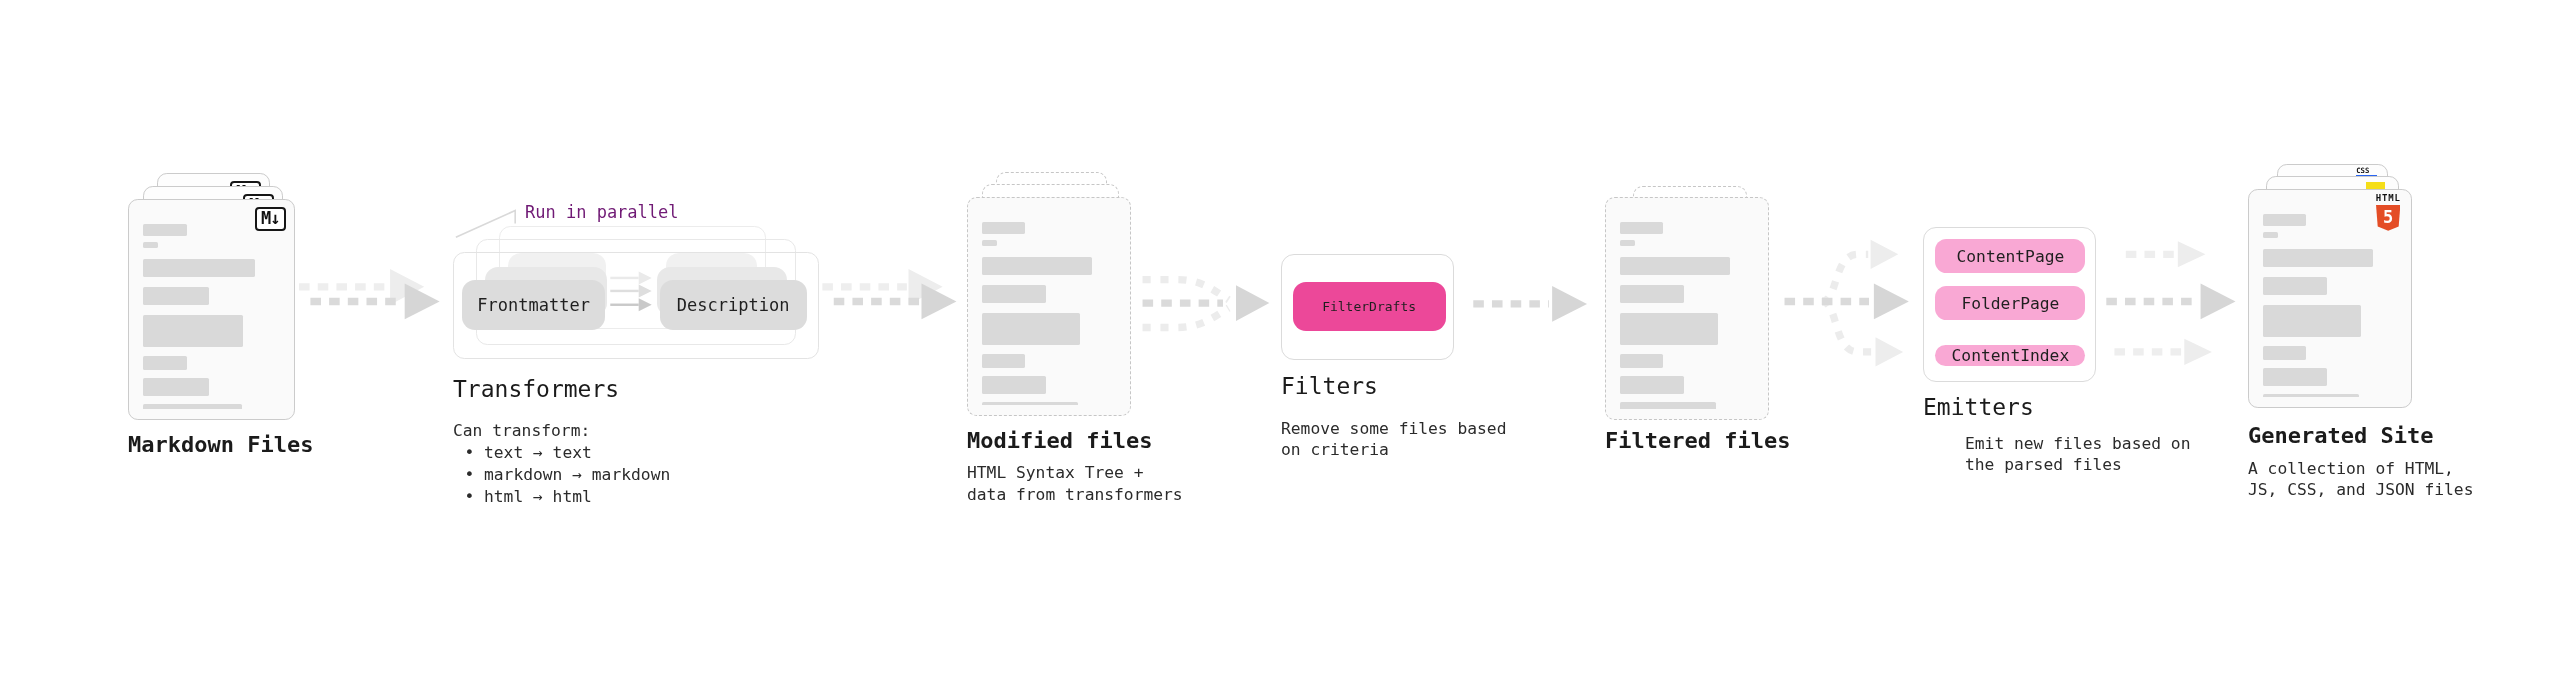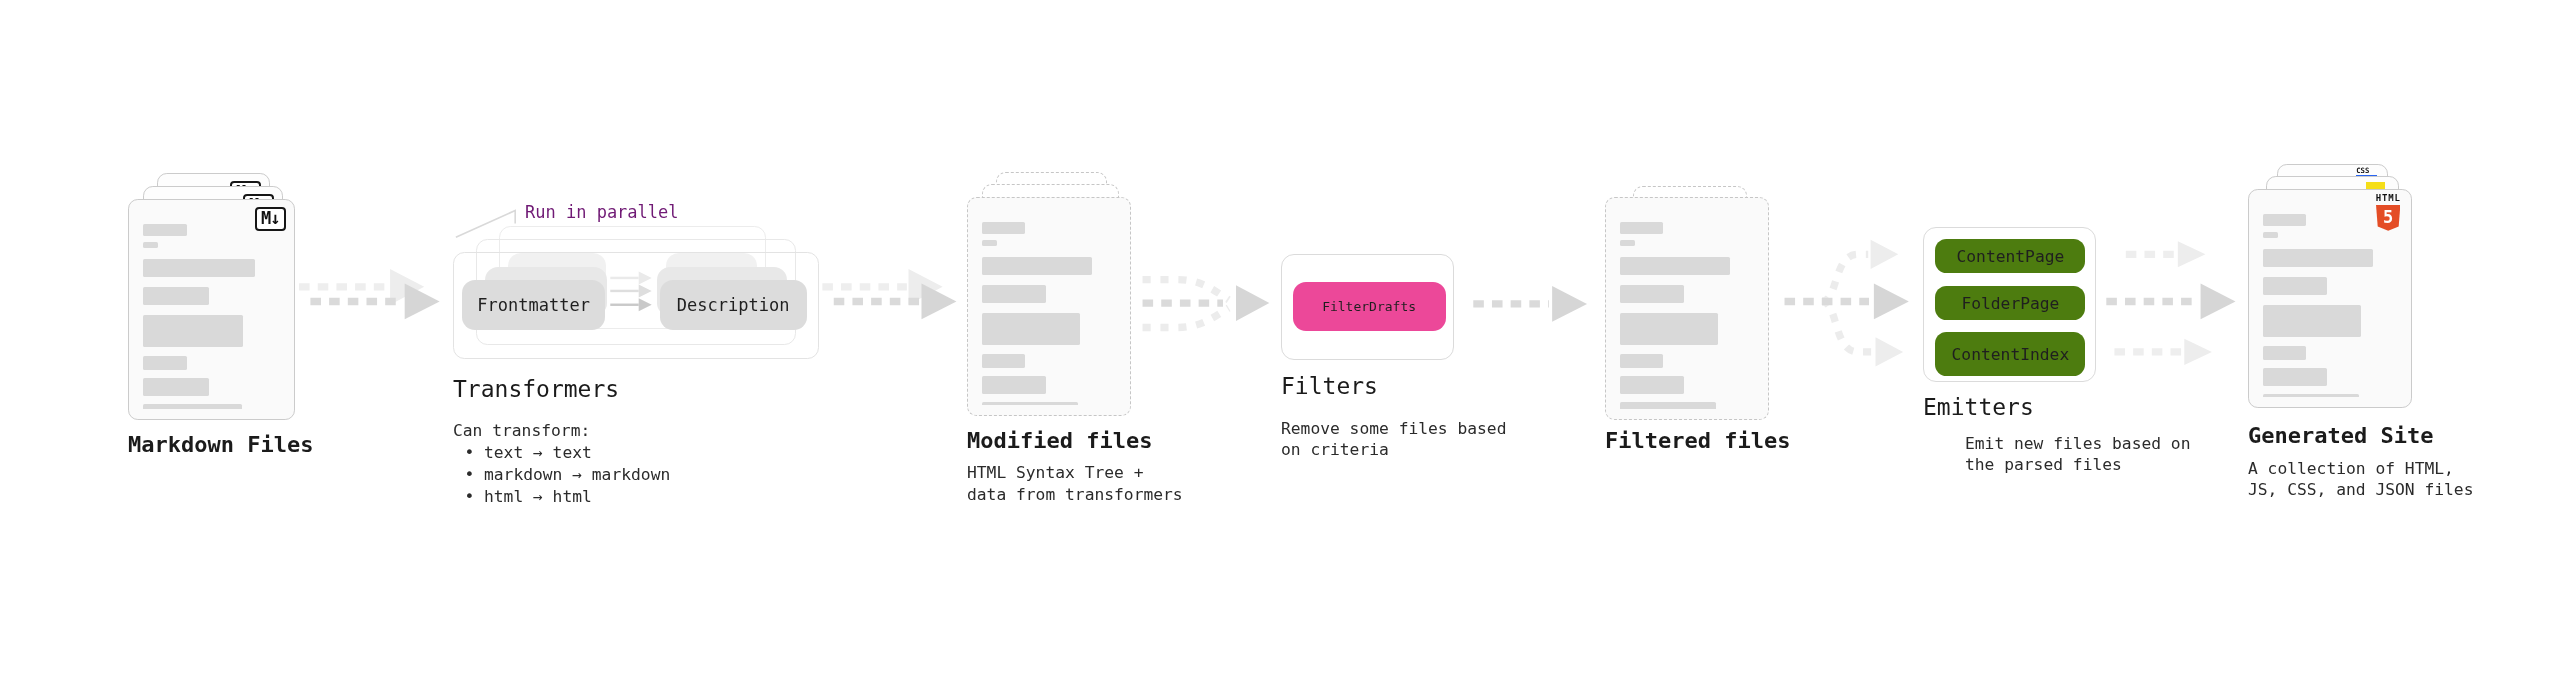--- a/index.html
+++ b/index.html
@@ -61,21 +61,21 @@
   .t-pill.ghost1{background:#e8e8e8;}
   .t-pill.main{background:#dcdcdc;}
 
   
   .panel{position:absolute;border:1.6px solid #dbdbdb;border-radius:13px;background:#ffffff;box-sizing:border-box;}
   .panel-pill{
     position:absolute;border-radius:11.4px;background:#ec4899;
     display:flex;align-items:center;justify-content:center;
     font-size:13px;color:#1f1f1f;white-space:nowrap;
   }
-  .panel-pill.small{font-size:16.3px;background:#4d7c0f;}
+  .panel-pill.small{font-size:16.3px;background:#f9a8d4;}
 
   .label{position:absolute;font-size:22px;color:#1b1b1b;white-space:nowrap;font-weight:bold;}
   .title{position:absolute;font-size:23px;color:#1b1b1b;white-space:nowrap;}
   .body-text{position:absolute;font-size:16.3px;line-height:22px;color:#2b2b2b;white-space:nowrap;}
   .body-text .indent{margin-left:11.4px;}
   .note{position:absolute;font-size:17px;color:#701a75;white-space:nowrap;}
 </style>
 </head>
 <body>
 
@@ -234,21 +234,21 @@
           <div class="bar" style="width: 72%; height: 14px; margin-top: 8.1px;"></div>
         </div>
     </div>
     <div class="label" style="left:1605px;top:428px;">Filtered files</div>
   </div>
 
   <div class="stage">
     <div class="panel" style="left:1923px;top:227px;width:173px;height:155px;">
       <div class="panel-pill small" style="left:11.4px;top:11.4px;width:150px;height:34px;">ContentPage</div>
       <div class="panel-pill small" style="left:11.4px;top:58px;width:150px;height:34px;">FolderPage</div>
-      <div class="panel-pill small" style="left:11.4px;top:104px;width:150px;height:44px;">ContentIndex</div>
+      <div class="panel-pill small" style="left:11.4px;top:117px;width:150px;height:21px;">ContentIndex</div>
     </div>
     <div class="title" style="left:1923px;top:394px;">Emitters</div>
     <div class="body-text" style="left:1923px;top:433px;line-height:21px;margin-left:42px;">
       <div>Emit new files based on</div>
       <div>the parsed files</div>
     </div>
   </div>
 
   <div class="stage">
     <div class="doc solid" style="left:2277px;top:164px;width:111px;height:221px;">

